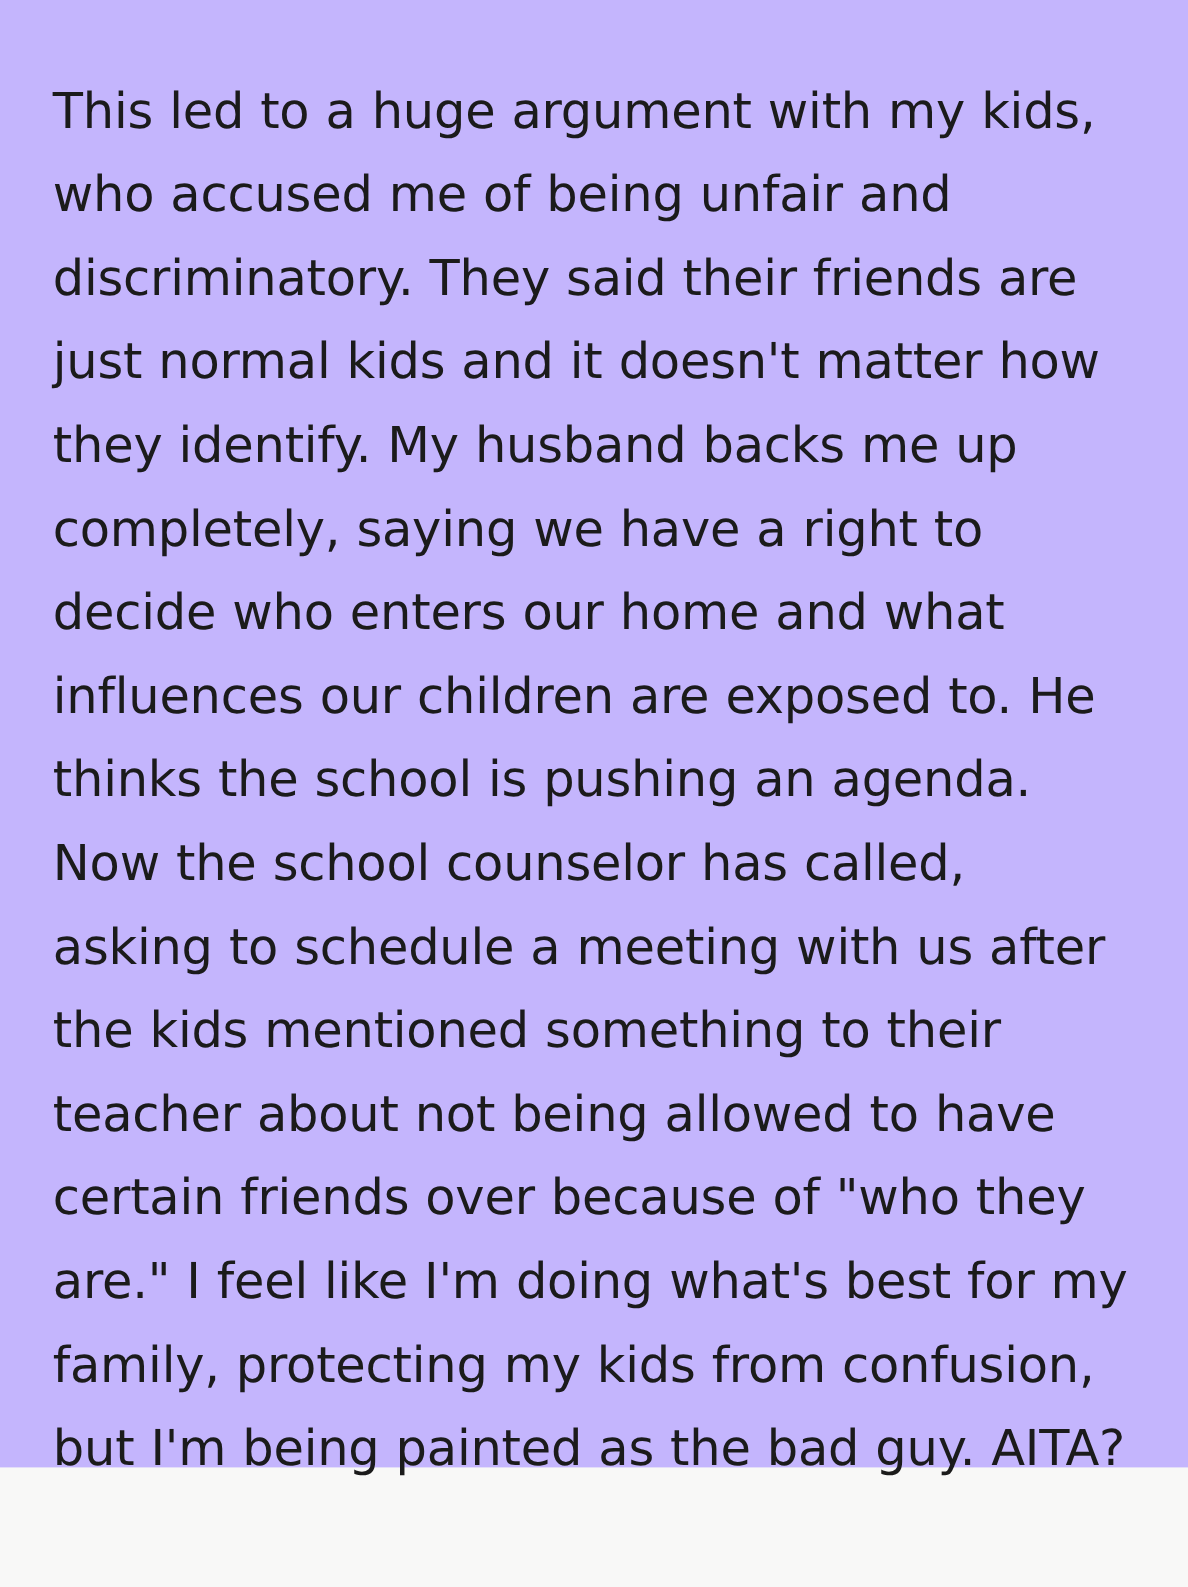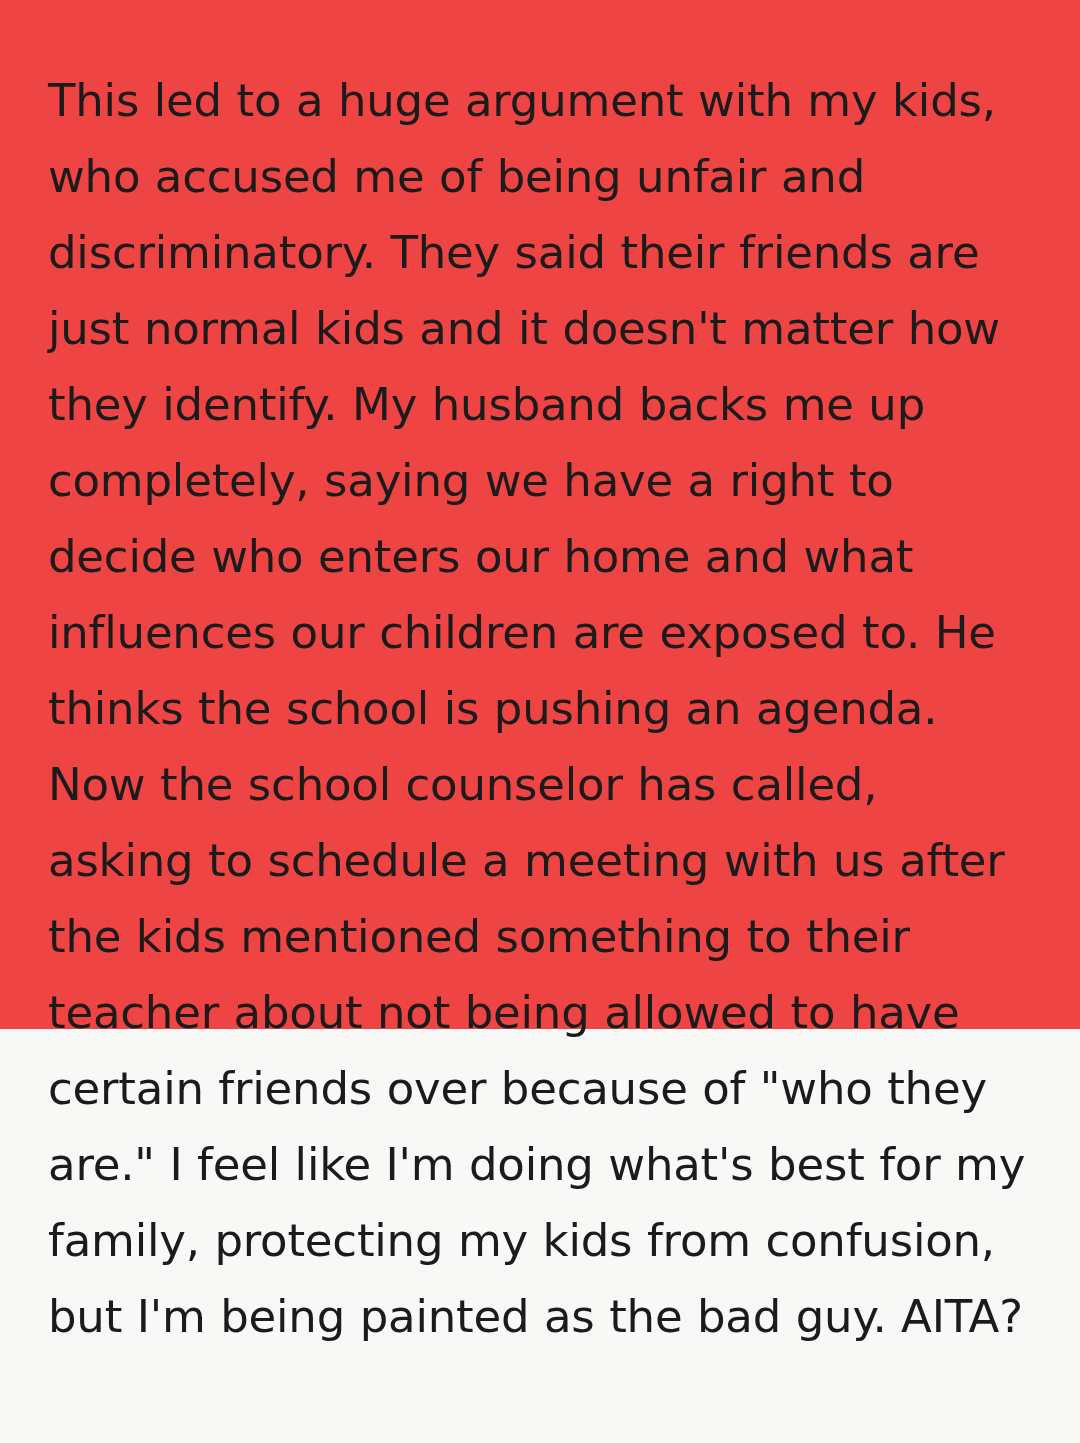--- a/index.html
+++ b/index.html
@@ -9,22 +9,22 @@
   }
   body {
     width: 1080px;
     height: 1443px;
     overflow: hidden;
     font-family: "DejaVu Sans", sans-serif;
   }
   .page {
     box-sizing: border-box;
     width: 1080px;
-    height: 1029px;
-    background: #ef4444;
+    height: 1334px;
+    background: #c4b5fd;
     padding: 18px 48px 0 48px;
   }
   .body-text {
     font-family: "DejaVu Sans", sans-serif;
     font-size: 45px;
     line-height: 76px;
     color: #1b1b1b;
     letter-spacing: -0.2px;
     word-spacing: 0.5px;
     text-align: left;

